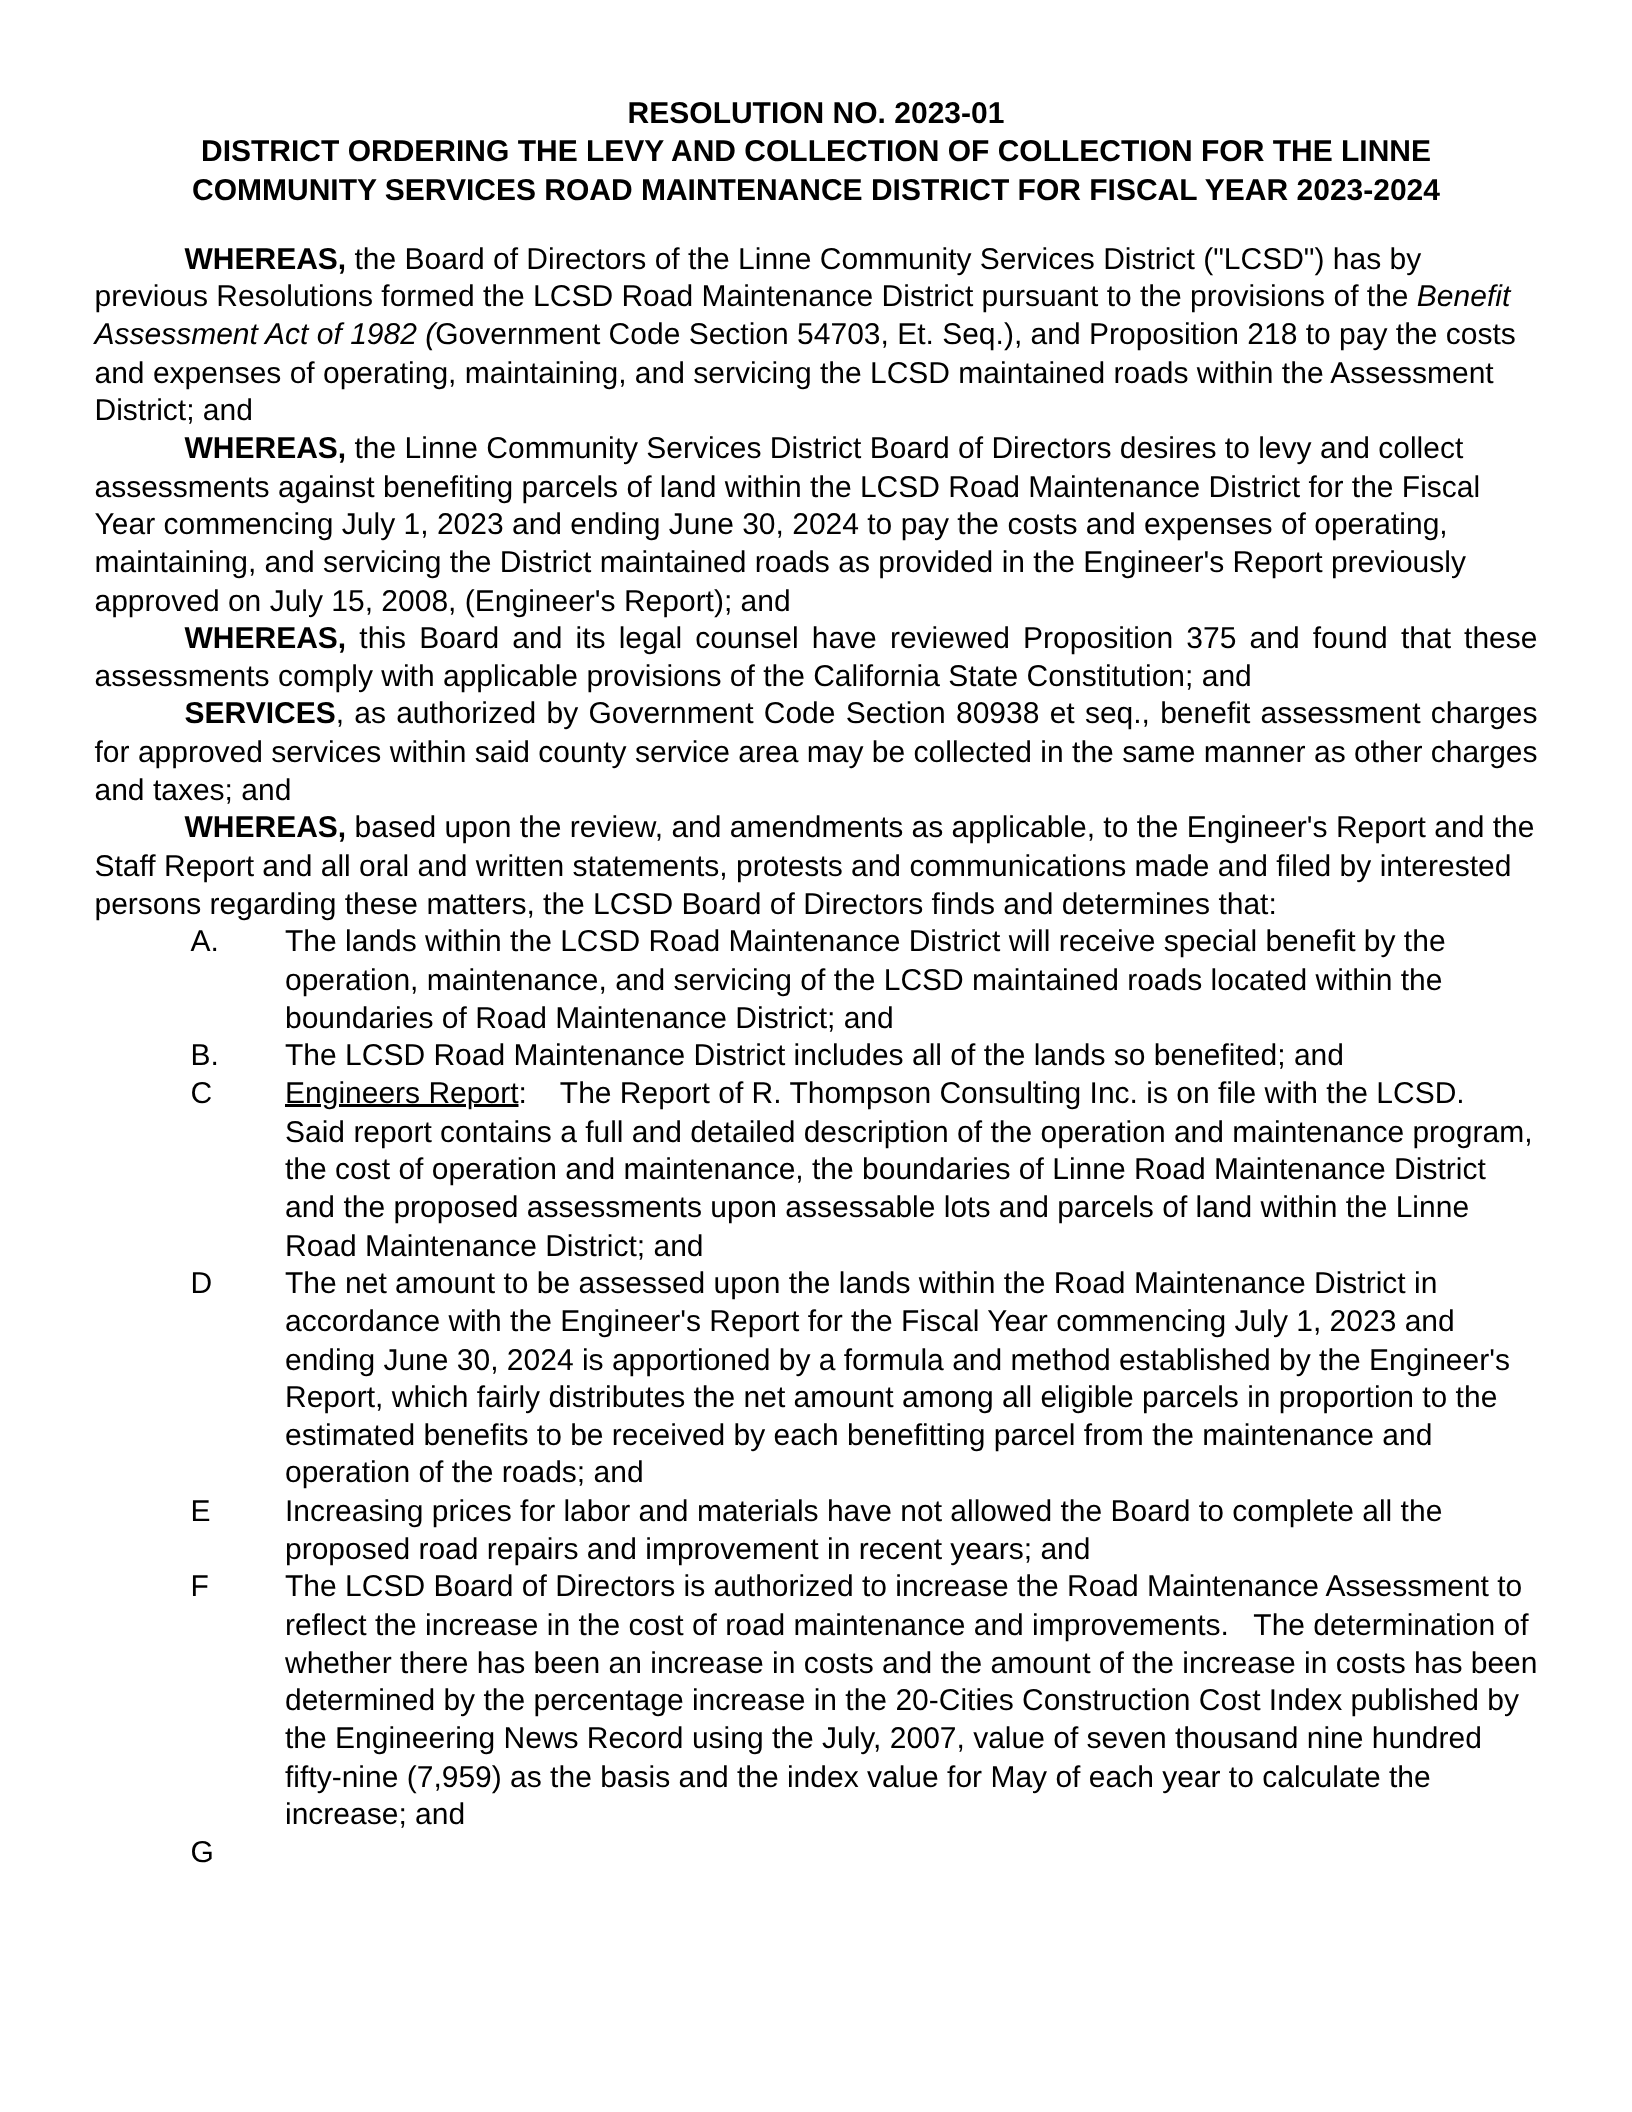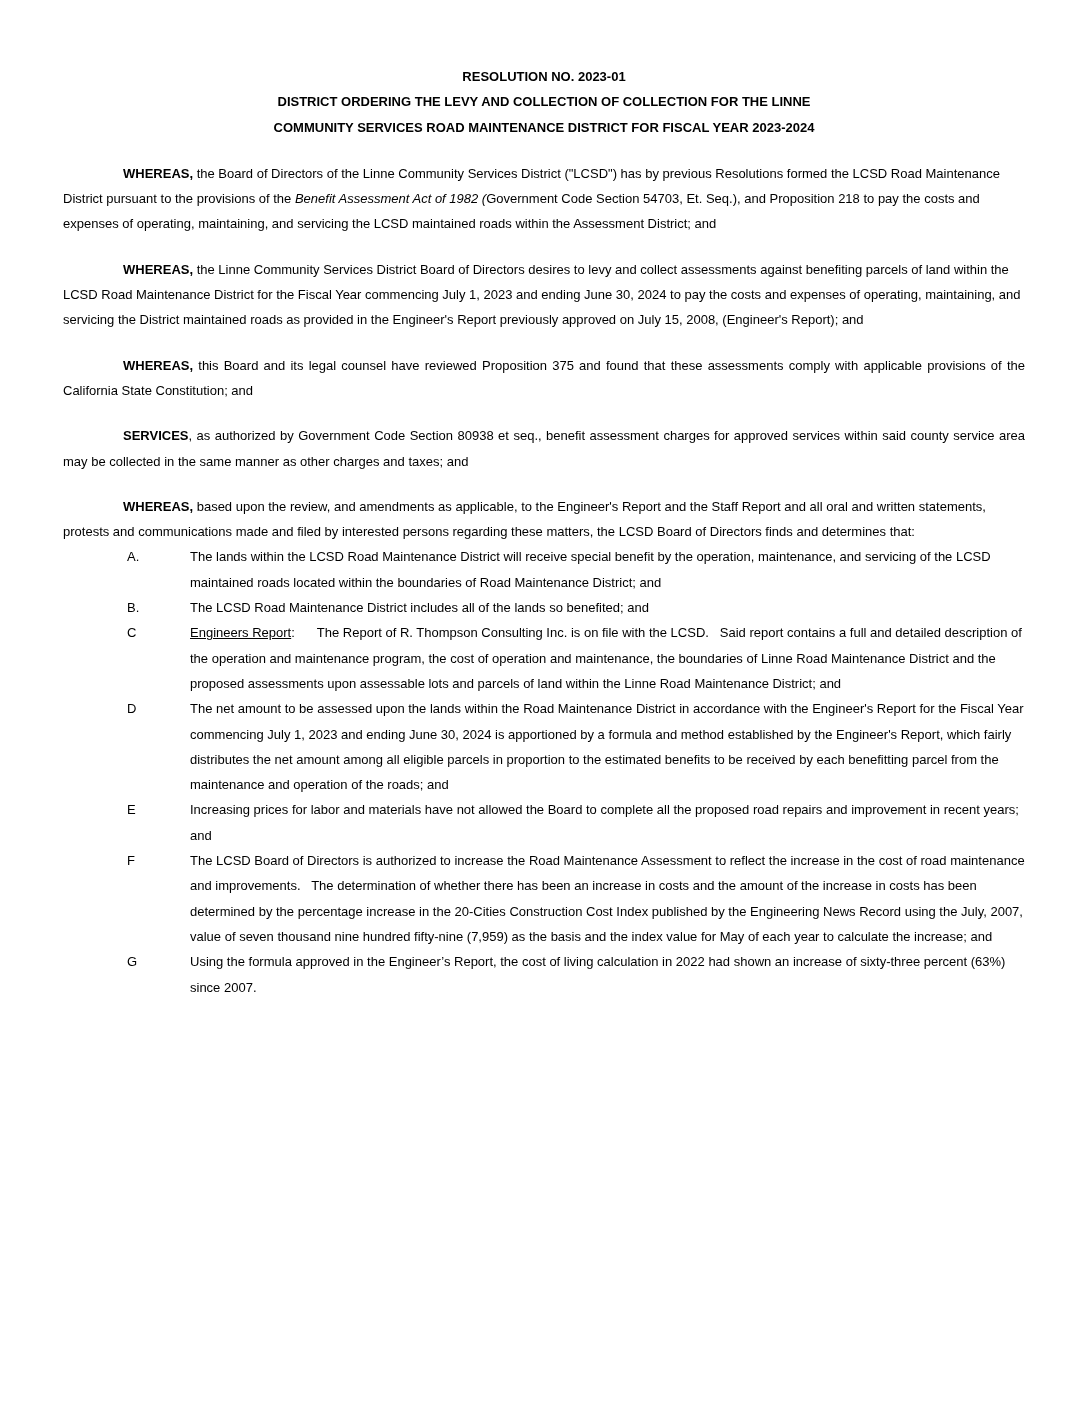--- a/index.html
+++ b/index.html
@@ -4,29 +4,29 @@
 <style>
   html, body { margin: 0; padding: 0; background: #ffffff; }
   .page {
     position: relative;
     width: 1088px;
     height: 1408px;
     box-sizing: border-box;
     background: #ffffff;
     color: #000000;
     font-family: "Liberation Sans", sans-serif;
-    font-size: 13px;
+    font-size: 20px;
     line-height: 25.3px;
     padding: 64px 63px 0 63px;
     overflow: hidden;
   }
   .title-block { font-weight: 700; text-align: center; }
   .title-line { white-space: nowrap; }
   .body-block { margin-top: 21px; }
-  .para { text-indent: 60px; margin-top: 20px; }
+  .para { text-indent: 60px; }
   .para.justify { text-align: justify; }
   .lead { font-weight: 700; }
   .it { font-style: italic; }
   .findings { }
   .item { position: relative; padding-left: 127px; }
   .item .marker { position: absolute; left: 64px; top: 0; }
   .item-text { white-space: pre-wrap; }
   .underlined { text-decoration: underline; }
   .colon { margin-right: 22px; }
 </style>
@@ -60,17 +60,17 @@
       <div class="item"><span class="marker">B.</span><span class="item-text">The LCSD Road Maintenance District includes all of the lands so benefited; and</span></div>
 
       <div class="item"><span class="marker">C</span><span class="underlined">Engineers Report</span><span class="colon">:</span><span class="item-text">The Report of R. Thompson Consulting Inc. is on file with the LCSD.   Said report contains a full and detailed description of the operation and maintenance program, the cost of operation and maintenance, the boundaries of Linne Road Maintenance District and the proposed assessments upon assessable lots and parcels of land within the Linne Road Maintenance District; and</span></div>
 
       <div class="item"><span class="marker">D</span><span class="item-text">The net amount to be assessed upon the lands within the Road Maintenance District in accordance with the Engineer's Report for the Fiscal Year commencing July 1, 2023 and ending June 30, 2024 is apportioned by a formula and method established by the Engineer's Report, which fairly distributes the net amount among all eligible parcels in proportion to the estimated benefits to be received by each benefitting parcel from the maintenance and operation of the roads; and</span></div>
 
       <div class="item"><span class="marker">E</span><span class="item-text">Increasing prices for labor and materials have not allowed the Board to complete all the proposed road repairs and improvement in recent years; and</span></div>
 
       <div class="item"><span class="marker">F</span><span class="item-text">The LCSD Board of Directors is authorized to increase the Road Maintenance Assessment to reflect the increase in the cost of road maintenance and improvements.   The determination of whether there has been an increase in costs and the amount of the increase in costs has been determined by the percentage increase in the 20-Cities Construction Cost Index published by the Engineering News Record using the July, 2007, value of seven thousand nine hundred fifty-nine (7,959) as the basis and the index value for May of each year to calculate the increase; and</span></div>
 
-      <div class="item"><span class="marker">G</span><span class="item-text">Using the formula approved in the Engineer’s Report, the cost of living calculation in 2022 had shown an increase of sixty-three percent (63%) since 2007.</span></div>
+      <div class="item"><span class="marker">G</span></div>
 
     </div>
   </div>
 </div>
 
 </body></html>

